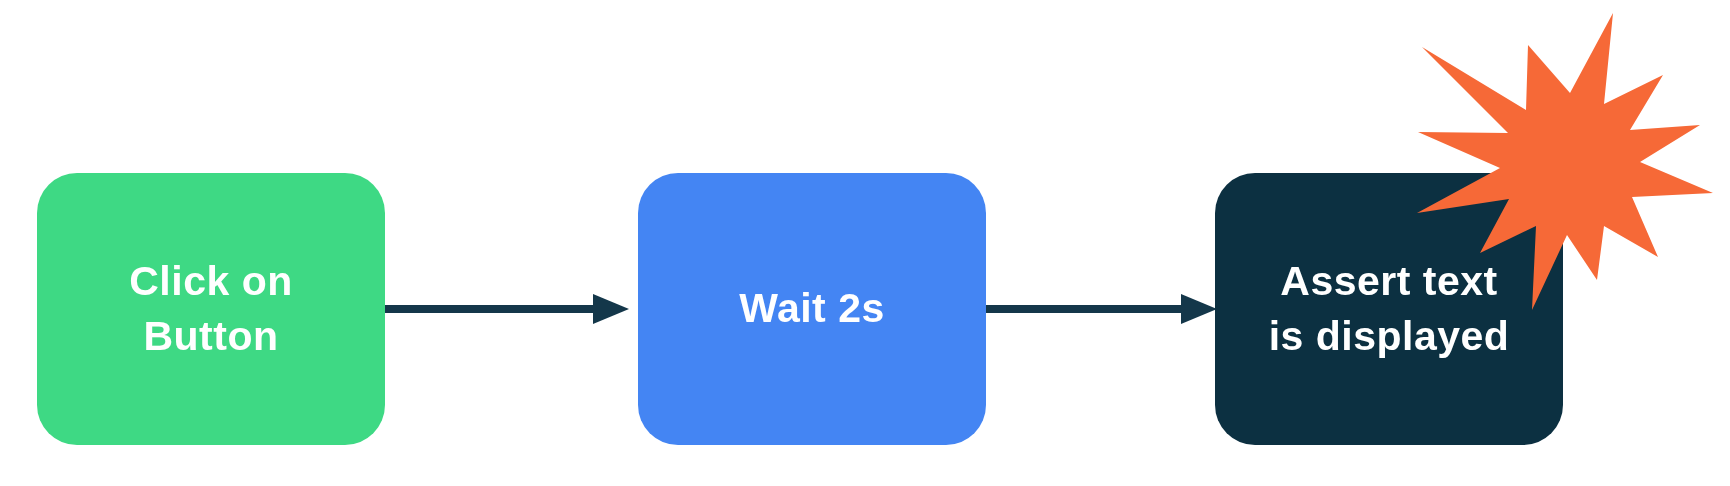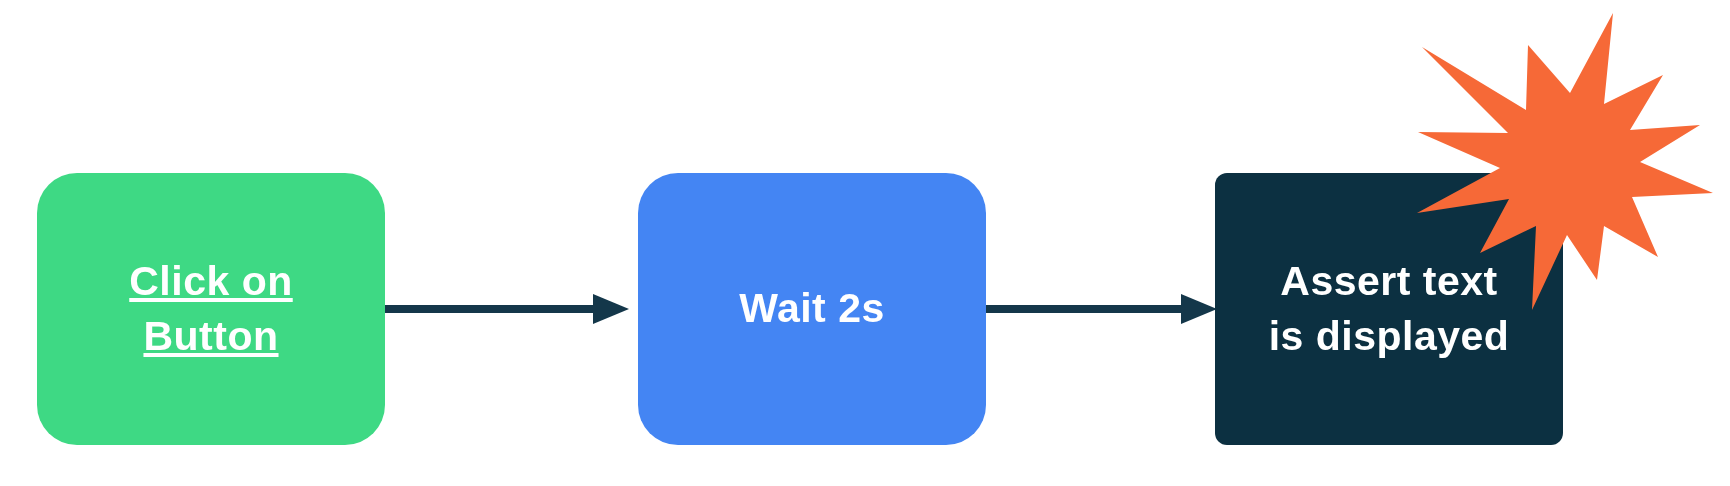--- a/index.html
+++ b/index.html
@@ -28,23 +28,23 @@
     text-align: center;
     z-index: 2;
   }
   .node-label {
     font-size: 41px;
     font-weight: 700;
     line-height: 1.35;
     white-space: pre-line;
     letter-spacing: 0.5px;
   }
-  .node-1 { left: 37px; text-decoration: underline; }
+  .node-1 { left: 37px; }
   .node-2 { left: 627px; }
-  .node-3 { left: 1215px; border-radius: 12px; }
+  .node-3 { left: 1215px; }
   .connector-line {
     position: absolute;
     top: 305px;
     height: 8px;
   }
   .connector-line.line-1 { left: 385px; width: 212px; }
   .connector-line.line-2 { left: 973px; width: 212px; }
   .connector-head {
     position: absolute;
     top: 294px;

